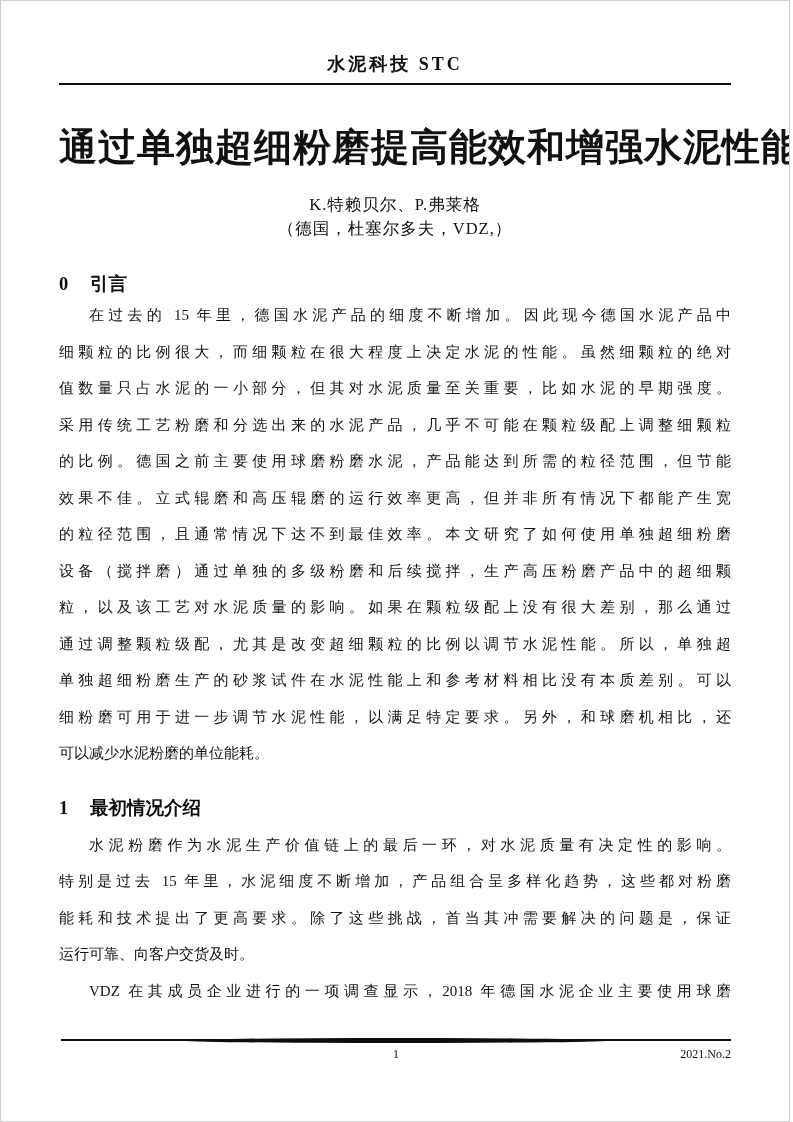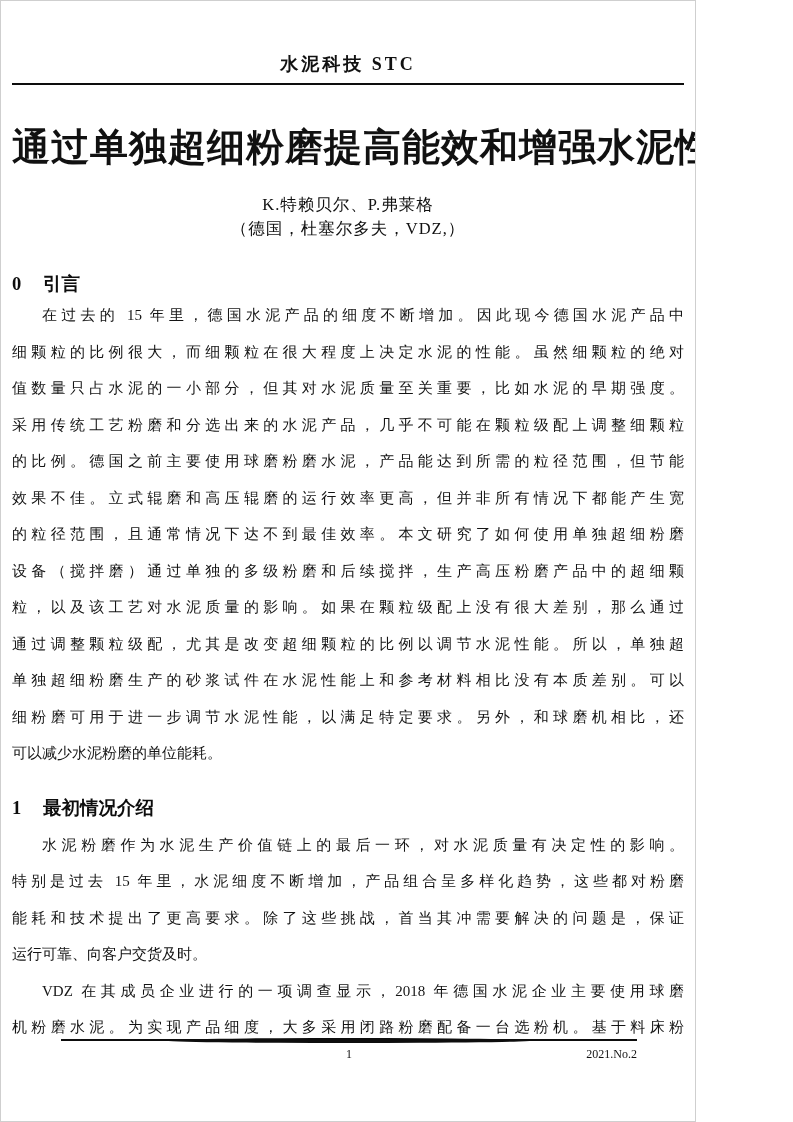--- a/index.html
+++ b/index.html
@@ -4,21 +4,21 @@
 <style>
   html, body {
     margin: 0;
     padding: 0;
     background: #ffffff;
     font-family: "Liberation Serif", "DejaVu Serif", serif;
     color: #111111;
   }
   .page {
     position: relative;
-    width: 696px;
+    width: 790px;
     height: 1122px;
     box-sizing: border-box;
     background: #ffffff;
     border: 1px solid #cfcfcf;
     overflow: hidden;
   }
   .content {
     width: 672px;
     margin: 0 auto;
     padding-top: 50px;
@@ -167,21 +167,20 @@
 
     <div class="paragraph p-after-h2">
       <div class="line first">水泥粉磨作为水泥生产价值链上的最后一环，对水泥质量有决定性的影响。</div>
       <div class="line">特别是过去 15 年里，水泥细度不断增加，产品组合呈多样化趋势，这些都对粉磨</div>
       <div class="line">能耗和技术提出了更高要求。除了这些挑战，首当其冲需要解决的问题是，保证</div>
       <div class="line last">运行可靠、向客户交货及时。</div>
     </div>
 
     <div class="paragraph">
       <div class="line first">VDZ 在其成员企业进行的一项调查显示，2018 年德国水泥企业主要使用球磨</div>
-      <div class="line">机粉磨水泥。为实现产品细度，大多采用闭路粉磨配备一台选粉机。基于料床粉</div>
     </div>
 
   </div>
 
   <div class="footer">
     <div class="footer-rule"></div>
     <div class="footer-row">
       <div class="page-number">1</div>
       <div class="issue">2021.No.2</div>
     </div>

